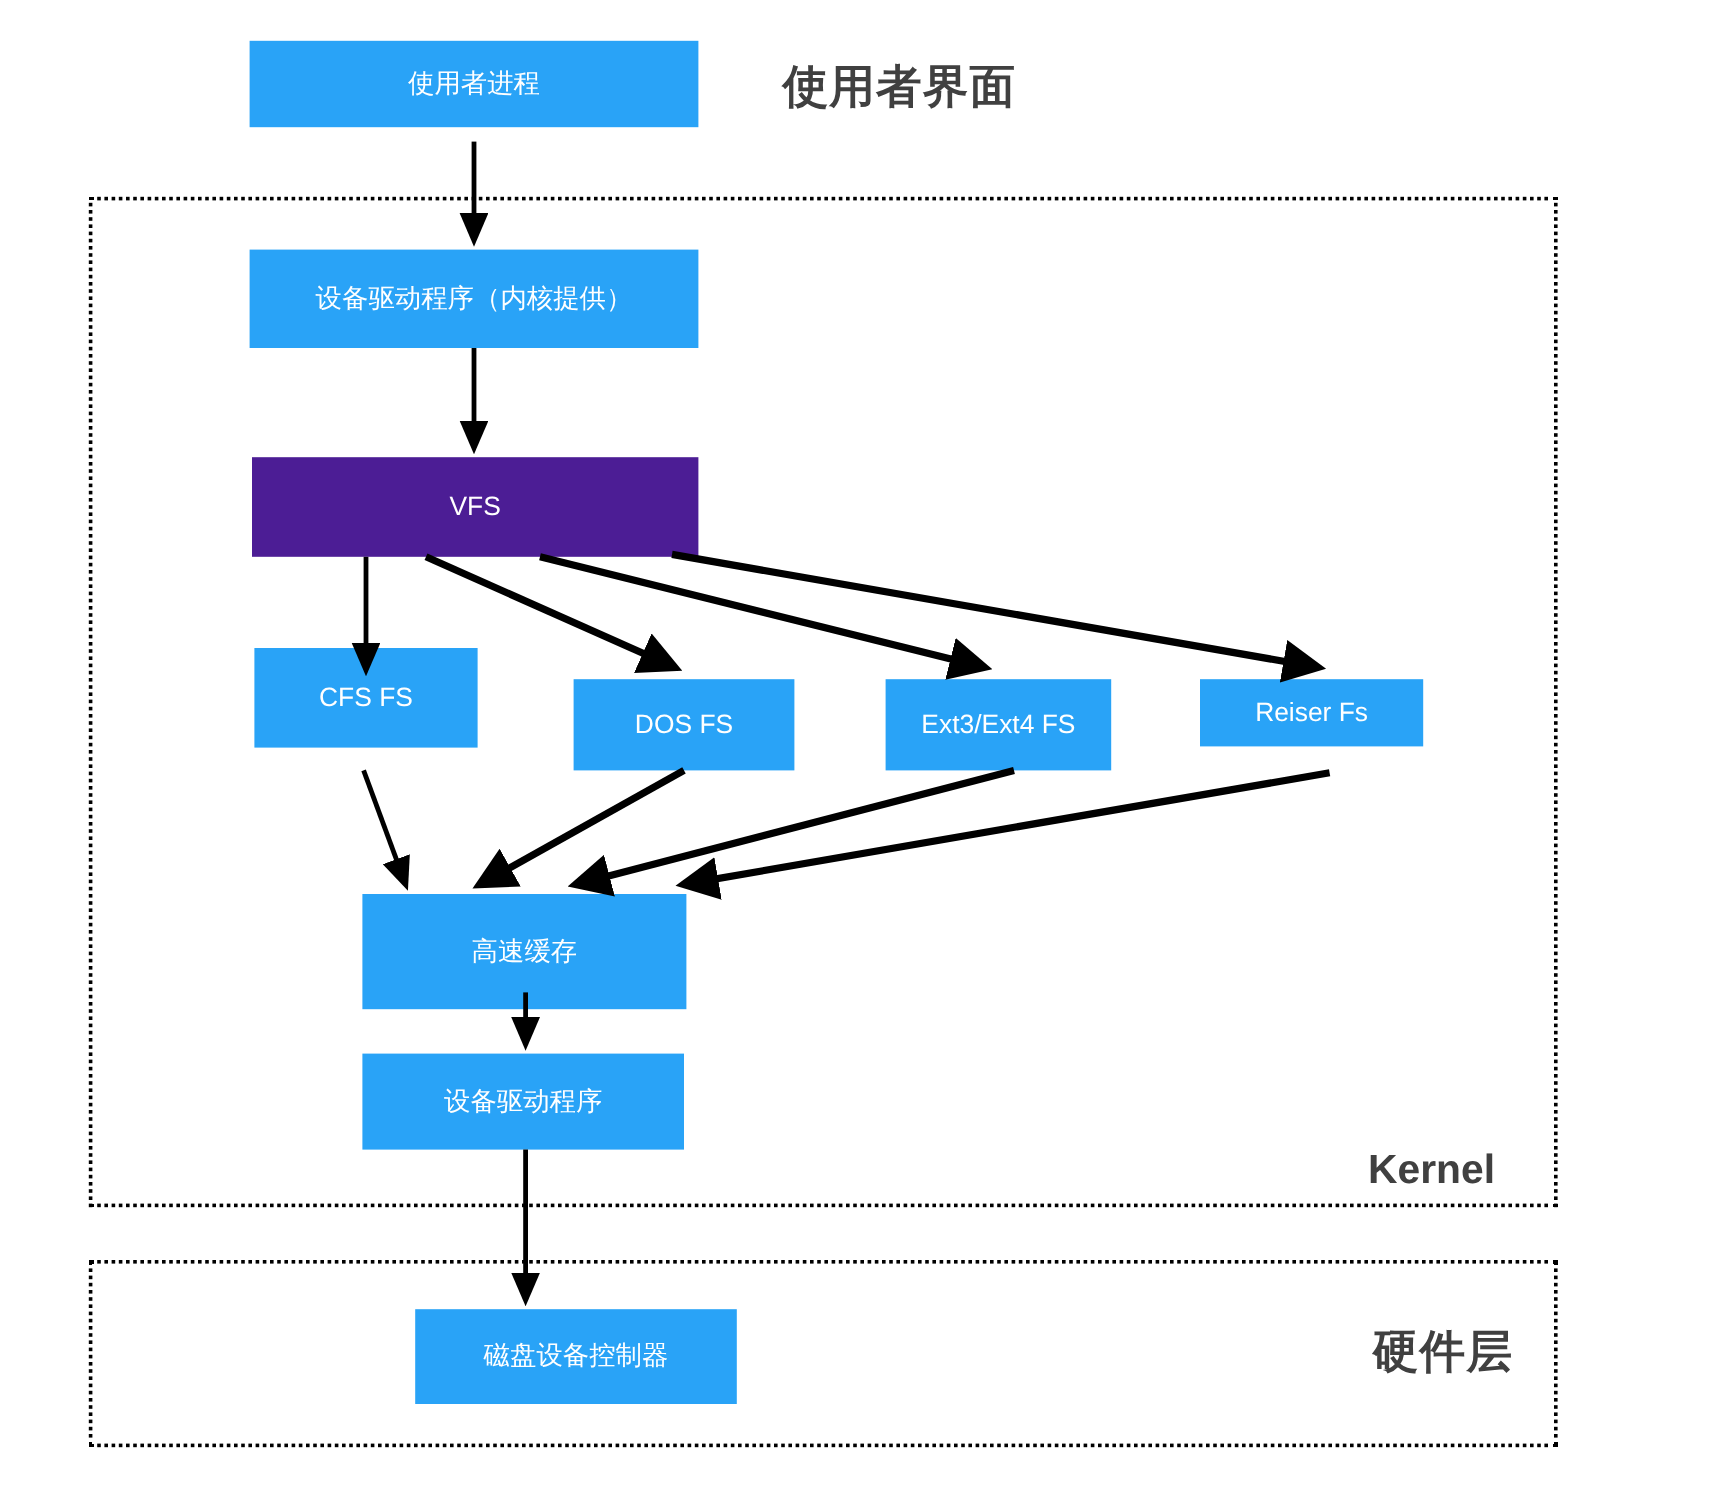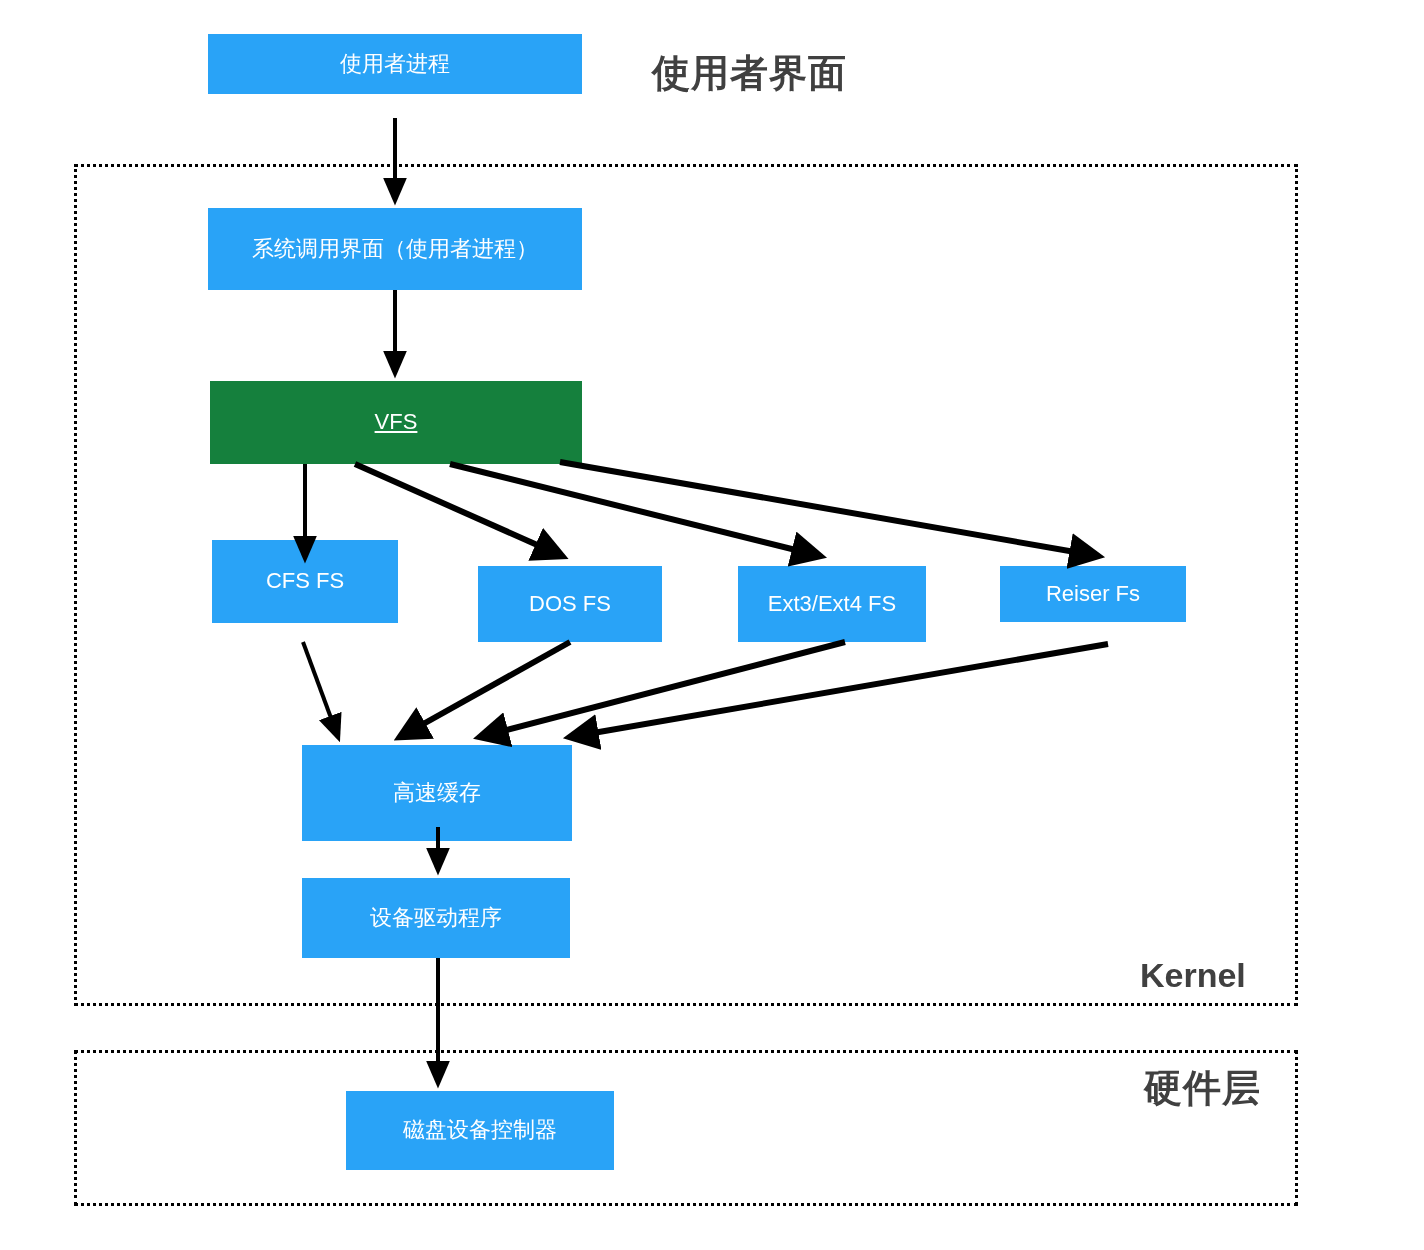--- a/index.html
+++ b/index.html
@@ -49,21 +49,21 @@
     align-items: center;
     justify-content: center;
     color: #ffffff;
     text-align: center;
     line-height: 1.2;
     padding: 2px 6px;
     background: #29a3f7;
   }
   .node-box.cjk { font-size: 22px; }
   .node-box.latin { font-size: 22px; }
-  .node-box.vfs-node { background: #15803d; text-decoration: underline; }
+  .node-box.vfs-node { background: #4c1d95; }
   
   #arrow-layer {
     position: absolute;
     left: 0;
     top: 0;
     width: 1424px;
     height: 1250px;
     pointer-events: none;
   }
 </style>
@@ -73,25 +73,25 @@
 <div id="diagram-root">
 
   <div class="layer-region" style="left:74px; top:164px; width:1224px; height:842px;"></div>
 
   <div class="layer-region" style="left:74px; top:1050px; width:1224px; height:156px;"></div>
 
   <div class="region-title cjk" style="left:652px; top:54px;">使用者界面</div>
 
   <div class="region-title latin" style="left:1140px; top:942px;">Kernel</div>
 
-  <div class="region-title cjk" style="left:1144px; top:1069px;">硬件层</div>
+  <div class="region-title cjk" style="left:1144px; top:1108px;">硬件层</div>
 
-  <div class="node-box cjk" style="left:208px; top:34px; width:374px; height:60px;">使用者进程</div>
+  <div class="node-box cjk" style="left:208px; top:34px; width:374px; height:72px;">使用者进程</div>
 
-  <div class="node-box cjk" style="left:208px; top:208px; width:374px; height:82px;">系统调用界面（使用者进程）</div>
+  <div class="node-box cjk" style="left:208px; top:208px; width:374px; height:82px;">设备驱动程序（内核提供）</div>
 
   <div class="node-box latin vfs-node" style="left:210px; top:381px; width:372px; height:83px;">VFS</div>
 
   <div class="node-box latin" style="left:212px; top:540px; width:186px; height:83px;">CFS FS</div>
 
   <div class="node-box latin" style="left:478px; top:566px; width:184px; height:76px;">DOS FS</div>
 
   <div class="node-box latin" style="left:738px; top:566px; width:188px; height:76px;">Ext3/Ext4 FS</div>
 
   <div class="node-box latin" style="left:1000px; top:566px; width:186px; height:56px;">Reiser Fs</div>

